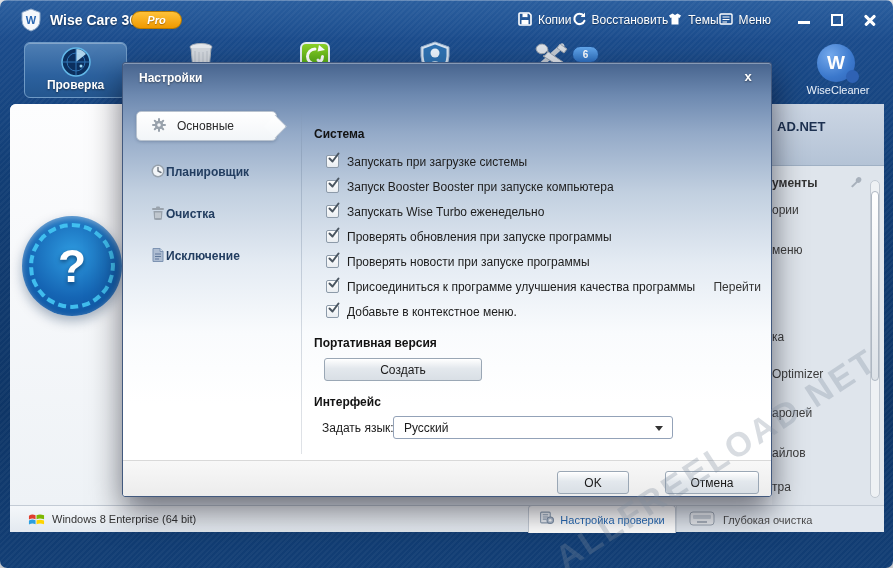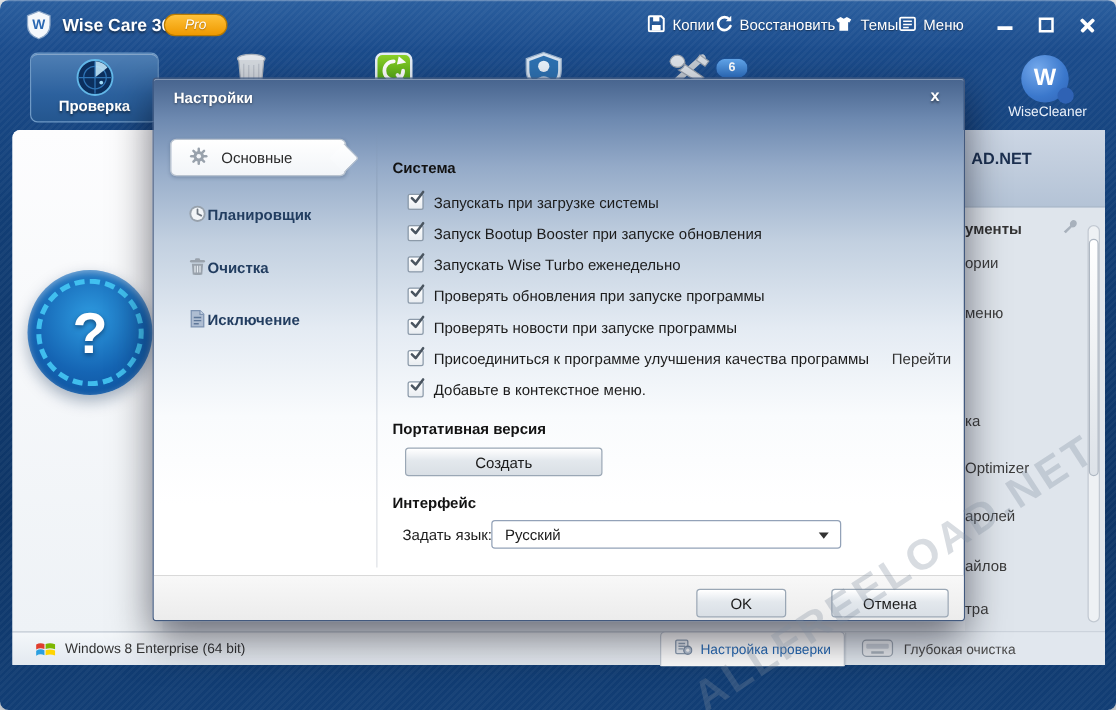--- a/index.html
+++ b/index.html
@@ -8,21 +8,21 @@
   background:linear-gradient(180deg,#2b5f9f 0%,#1b4c8c 7%,#123e75 30%,#0e3566 72%,#123e75 100%);
   box-shadow:0 4px 14px rgba(0,0,0,.4)}
 .window::before{content:"";position:absolute;inset:0;z-index:0;pointer-events:none;
   background:repeating-linear-gradient(135deg,rgba(255,255,255,.035) 0 2px,transparent 2px 4px)}
 
 .titlebar{position:absolute;left:0;top:0;right:0;height:38px;border-top:1px solid rgba(255,255,255,.28);z-index:3}
 .logo{position:absolute;left:20px;top:7px;width:22px;height:24px}
 .apptitle{position:absolute;left:50px;top:11px;font-size:14px;font-weight:bold;color:#fff;text-shadow:0 1px 2px rgba(0,0,0,.5);white-space:nowrap}
 .pro{position:absolute;left:131px;top:10px;width:51px;height:18px;border-radius:9px;
   background:linear-gradient(#ffc23a,#ef9900);border:1px solid #b87a00;color:#fff;font-style:italic;
-  font-weight:normal;font-size:11px;display:flex;align-items:center;justify-content:center;text-shadow:0 1px 1px rgba(120,70,0,.6)}
+  font-weight:bold;font-size:11px;display:flex;align-items:center;justify-content:center;text-shadow:0 1px 1px rgba(120,70,0,.6)}
 .tb-menu{position:absolute;right:122px;top:0;height:38px;display:flex;align-items:center;}
 .tb-item{display:flex;align-items:center;gap:6px;color:#fff;font-size:12px;cursor:pointer;white-space:nowrap;text-shadow:0 1px 1px rgba(0,0,0,.4)}
 .controls{position:absolute;right:16px;top:0;height:38px;display:flex;align-items:center;gap:19px}
 .ctl{width:14px;height:14px;position:relative;cursor:pointer}
 .ctl-min::after{content:"";position:absolute;left:1px;right:1px;top:8px;height:3px;background:#fff}
 .ctl-max::after{content:"";position:absolute;inset:1px;border:2px solid #fff}
 .ctl-x1,.ctl-x2{position:absolute;left:0;top:6px;width:14px;height:2.5px;background:#fff;border-radius:1px}
 .ctl-x1{transform:rotate(45deg)} .ctl-x2{transform:rotate(-45deg)}
 
 .tab-active{position:absolute;left:24px;top:42px;width:103px;height:56px;border-radius:6px;z-index:2;cursor:pointer;
@@ -350,21 +350,21 @@
           </svg>
         </span>
       <span class="cb-label">Запускать при загрузке системы</span>
     </div>
     <div class="cb-row" style="top:116px">
       <span class="checkbox">
           <svg width="14" height="14" viewBox="0 0 14 14">
             <path d="M2.5 6.5 L5.5 9.5 L11.5 1.5" fill="none" stroke="#4a5560" stroke-width="2" stroke-linecap="round" stroke-linejoin="round"></path>
           </svg>
         </span>
-      <span class="cb-label">Запуск Bootup Booster при запуске обновления</span>
+      <span class="cb-label">Запуск Booster Booster при запуске компьютера</span>
     </div>
     <div class="cb-row" style="top:141px">
       <span class="checkbox">
           <svg width="14" height="14" viewBox="0 0 14 14">
             <path d="M2.5 6.5 L5.5 9.5 L11.5 1.5" fill="none" stroke="#4a5560" stroke-width="2" stroke-linecap="round" stroke-linejoin="round"></path>
           </svg>
         </span>
       <span class="cb-label">Запускать Wise Turbo еженедельно</span>
     </div>
     <div class="cb-row" style="top:166px">

